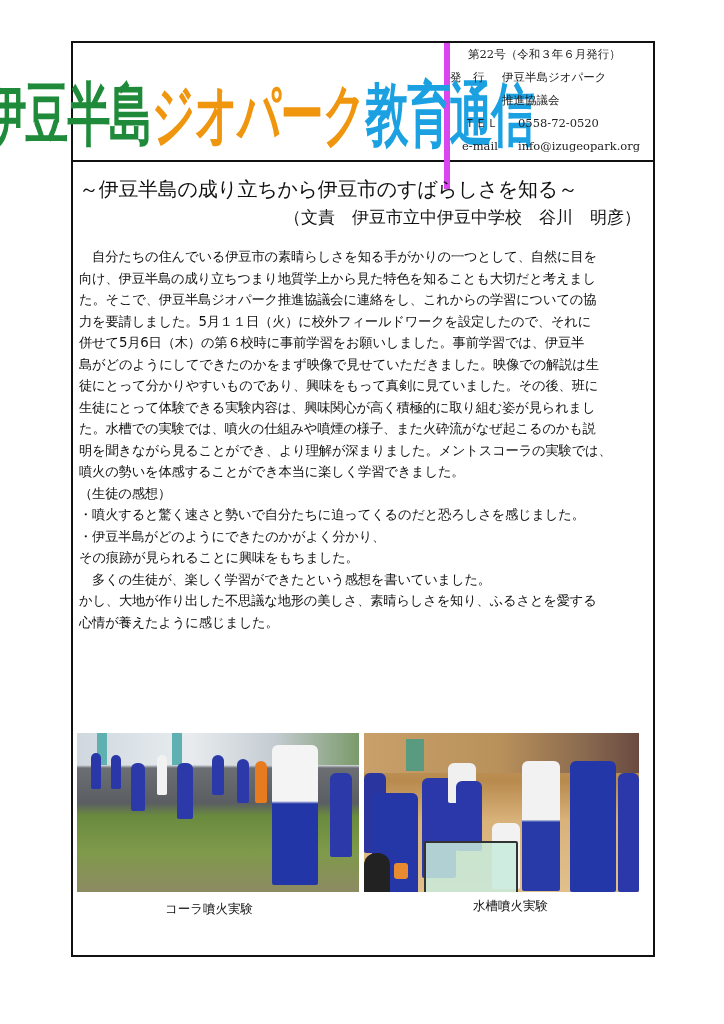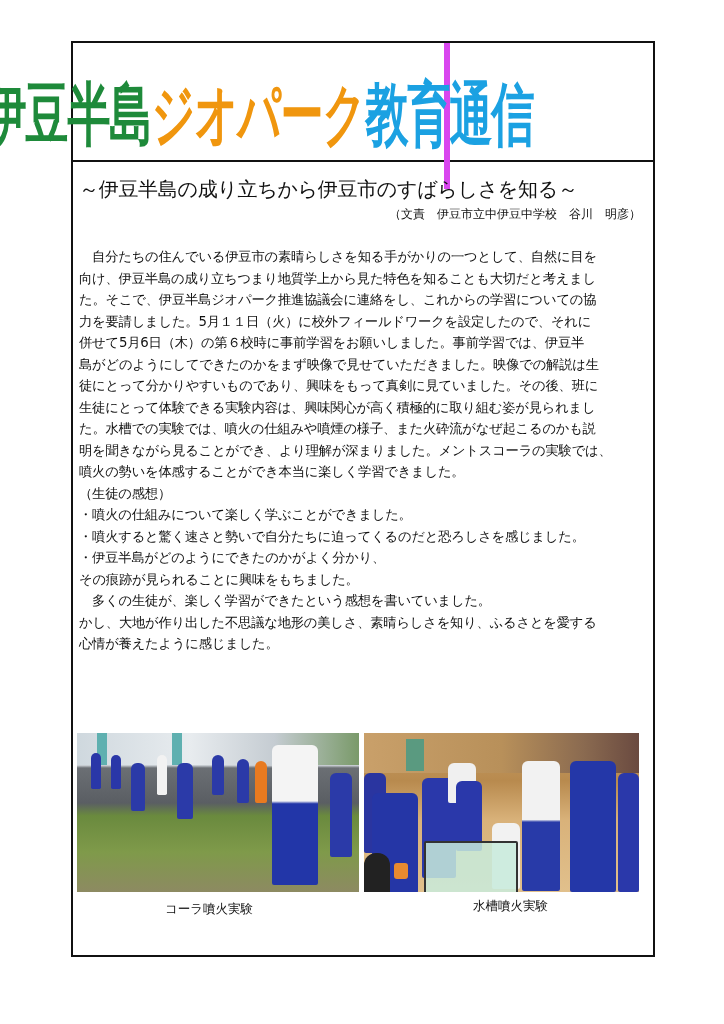--- a/index.html
+++ b/index.html
@@ -14,21 +14,21 @@
   .logo-text { font-family:"DejaVu Sans", sans-serif; font-weight:bold; font-size:43px;
                letter-spacing:-1px; white-space:nowrap; transform:scaleY(1.6); display:inline-block; }
   .logo-green { color:#1e8a3a; }
   .logo-orange { color:#f0960e; }
   .logo-blue { color:#1ba1e2; }
   .info { position:absolute; left:373px; top:0; width:207px; height:117px;
           font-family:"DejaVu Serif", "Liberation Serif", serif; font-size:11.5px; color:#222; }
   .info div { position:absolute; white-space:nowrap; }
   .content { position:absolute; left:0; top:119px; width:580px; }
   .headline { position:absolute; left:6px; top:14px; font-size:20px; white-space:nowrap; letter-spacing:-0.3px; }
-  .byline { position:absolute; right:12px; top:44px; font-size:12px; white-space:nowrap; }
+  .byline { position:absolute; right:12px; top:44px; font-size:17px; white-space:nowrap; }
   .body-text { position:absolute; left:6px; top:84px; width:572px; font-size:13.3px;
                line-height:21.5px; letter-spacing:-0.2px; }
   .body-text p { margin:0; white-space:nowrap; }
   .photo { position:absolute; overflow:hidden; }
   .photo-left { left:4px; top:690px; width:282px; height:159px;
     background:
       linear-gradient(180deg, #e9eef3 0%, #dfe5ea 20%, #6b6f74 22%, #5a5e63 44%, #6a8a3e 52%, #7f9a4a 75%, #8d8a62 100%); }
   .photo-right { left:291px; top:690px; width:275px; height:159px;
     background:
       linear-gradient(180deg, #c7a068 0%, #b88a4e 30%, #d9b27a 55%, #e1c08c 100%); }
@@ -39,40 +39,49 @@
 </style>
 </head>
 <body>
 
 <div class="frame">
 
   <div class="header">
     <div class="logo">
       <span class="logo-text"><span class="logo-green">伊豆半島</span><span class="logo-orange">ジオパーク</span><span class="logo-blue">教育通信</span></span>
     </div>
+    <div class="info">
+      <div style="left:22px; top:4px;">第22号（令和３年６月発行）</div>
+      <div style="left:4px; top:27px;">発　行</div>
+      <div style="left:56px; top:27px;">伊豆半島ジオパーク</div>
+      <div style="left:56px; top:50px;">推進協議会</div>
+      <div style="left:18px; top:73px;">ＴＥＬ</div>
+      <div style="left:72px; top:73px;">0558-72-0520</div>
+      <div style="left:16px; top:96px;">e-mail</div>
+      <div style="left:72px; top:96px;">info@izugeopark.org</div>
+    </div>
   </div>
 
   <div class="content">
     <div class="headline">～伊豆半島の成り立ちから伊豆市のすばらしさを知る～</div>
     <div class="byline">（文責　伊豆市立中伊豆中学校　谷川　明彦）</div>
 
     <div class="body-text">
       <p>　自分たちの住んでいる伊豆市の素晴らしさを知る手がかりの一つとして、自然に目を</p>
       <p>向け、伊豆半島の成り立ちつまり地質学上から見た特色を知ることも大切だと考えまし</p>
       <p>た。そこで、伊豆半島ジオパーク推進協議会に連絡をし、これからの学習についての協</p>
       <p>力を要請しました。5月１１日（火）に校外フィールドワークを設定したので、それに</p>
       <p>併せて5月6日（木）の第６校時に事前学習をお願いしました。事前学習では、伊豆半</p>
       <p>島がどのようにしてできたのかをまず映像で見せていただきました。映像での解説は生</p>
       <p>徒にとって分かりやすいものであり、興味をもって真剣に見ていました。その後、班に</p>
       <p>生徒にとって体験できる実験内容は、興味関心が高く積極的に取り組む姿が見られまし</p>
       <p>た。水槽での実験では、噴火の仕組みや噴煙の様子、また火砕流がなぜ起こるのかも説</p>
       <p>明を聞きながら見ることができ、より理解が深まりました。メントスコーラの実験では、</p>
       <p>噴火の勢いを体感することができ本当に楽しく学習できました。</p>
       <p>（生徒の感想）</p>
-      <p>・噴火の仕組みについて楽しく学ぶことができました。</p>
       <p>・噴火すると驚く速さと勢いで自分たちに迫ってくるのだと恐ろしさを感じました。</p>
       <p>・伊豆半島がどのようにできたのかがよく分かり、</p>
       <p>その痕跡が見られることに興味をもちました。</p>
       <p>　多くの生徒が、楽しく学習ができたという感想を書いていました。</p>
       <p>かし、大地が作り出した不思議な地形の美しさ、素晴らしさを知り、ふるさとを愛する</p>
       <p>心情が養えたように感じました。</p>
     </div>
   </div>
 
   <div class="photo photo-left">

